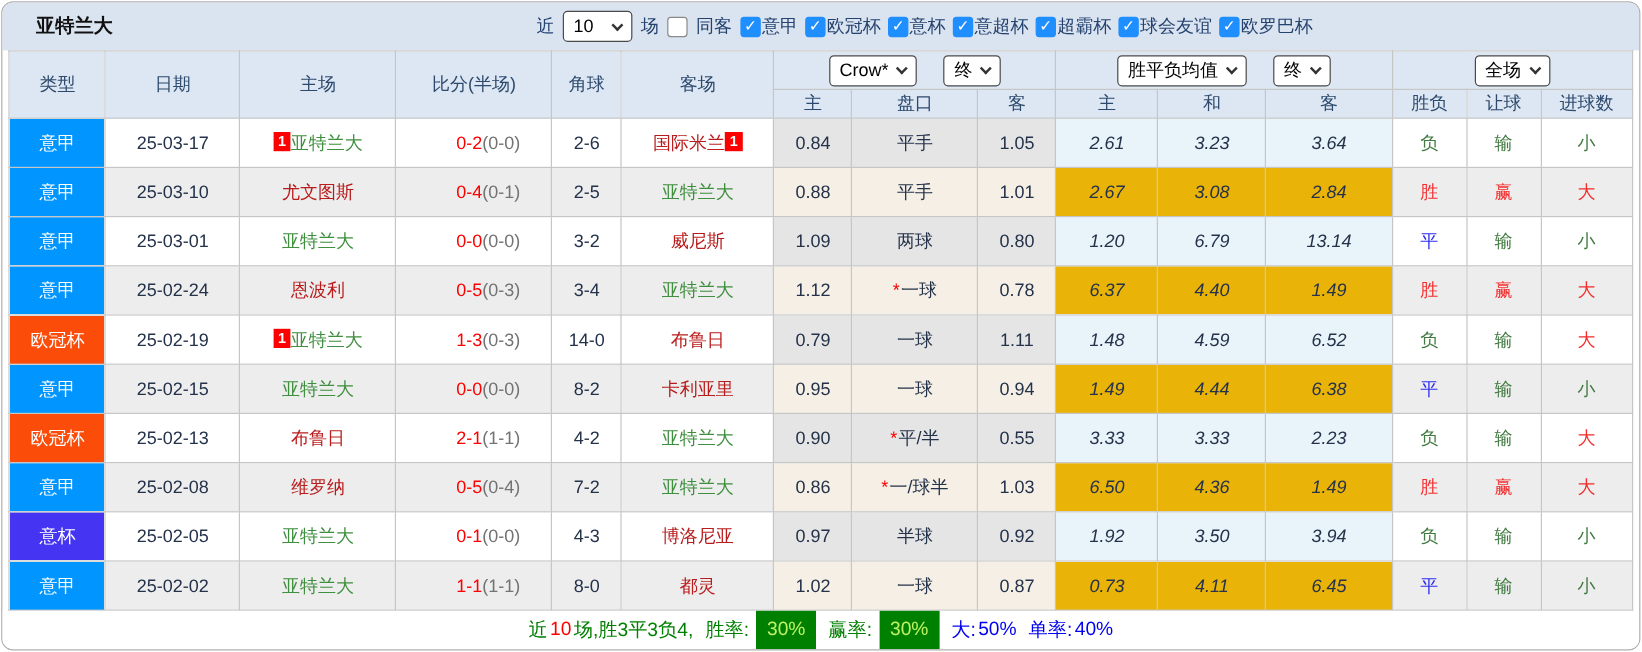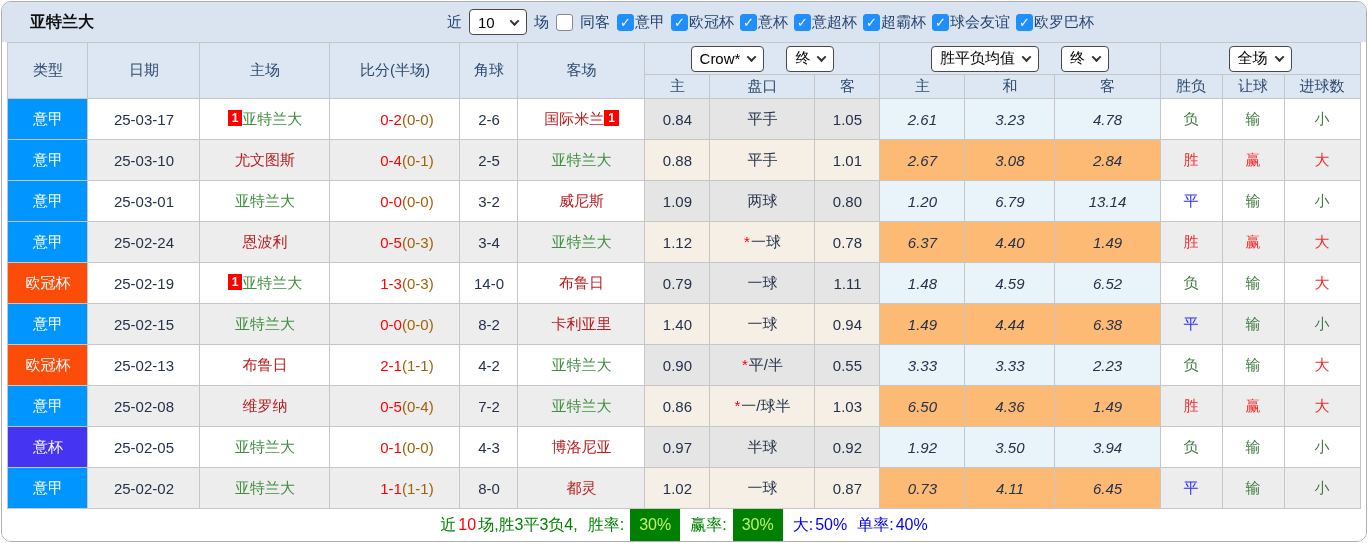--- a/index.html
+++ b/index.html
@@ -46,35 +46,35 @@
   thead tr.h1 th { height: 32px; }
   thead tr.h2 th { height: 24px; }
   .sel-wrap { display: flex; align-items: center; justify-content: center; gap: 22px; }
 
   tbody tr { height: 41px; color: #24324a; }
   tbody td { background: #fff; }
   tbody tr.even td { background: #ededed; }
   td.crown { background: #e5e5e5; }
   tr.even td.crown { background: #f5efe6; }
   td.avgc { background: #e9f3fa; font-style: italic; }
-  tr.even td.avgc { background: #fdba74; }
+  tr.even td.avgc { background: #eab308; }
 
   td.league { color: #fff; }
   td.league.seriea { background: #0095ff !important; }
   td.league.ucl    { background: #fb4c09 !important; }
   td.league.coppa  { background: #4534f2 !important; }
 
   .team-name { color: #b91c1c; cursor: pointer; }
   .team-name.focus { color: #3f8f3f; }
   .rank-badge {
     display: inline-block; background: #f00; color: #fff; font-weight: bold;
     font-size: 12px; line-height: 16px; padding: 0 4px; vertical-align: 2px;
   }
   .ft { color: #f00; margin-left: 24px; }
-  .ht { color: #a16207; }
+  .ht { color: #737373; }
   .star { color: #f00; margin-right: 1px; }
 
   .c-red { color: #f42c2c; }
   .c-blue { color: #2b2bf0; }
   .c-green { color: #417a41; }
 
   
   .footer {
     flex: 1 1 auto; display: flex; align-items: center; justify-content: center;
     background: #fff; font-size: 16px; gap: 2px;
@@ -221,21 +221,21 @@
     <td>
       <span class="team-name">国际米兰</span><span class="rank-badge">1</span>
     </td>
     <td class="crown">0.84</td>
     <td class="crown">
       <span>平手</span>
     </td>
     <td class="crown">1.05</td>
     <td class="avgc">2.61</td>
     <td class="avgc">3.23</td>
-    <td class="avgc">4.78</td>
+    <td class="avgc">3.64</td>
     <td class="c-green">负</td>
     <td class="c-green">输</td>
     <td class="c-green">小</td>
   </tr>
         <tr class="even">
     <td class="league seriea">意甲</td>
     <td>25-03-10</td>
     <td>
       <span class="team-name">尤文图斯</span>
     </td>
@@ -339,21 +339,21 @@
     <td>
       <span class="team-name focus">亚特兰大</span>
     </td>
     <td>
       <span class="ft">0-0</span><span class="ht">(0-0)</span>
     </td>
     <td>8-2</td>
     <td>
       <span class="team-name">卡利亚里</span>
     </td>
-    <td class="crown">1.40</td>
+    <td class="crown">0.95</td>
     <td class="crown">
       <span>一球</span>
     </td>
     <td class="crown">0.94</td>
     <td class="avgc">1.49</td>
     <td class="avgc">4.44</td>
     <td class="avgc">6.38</td>
     <td class="c-blue">平</td>
     <td class="c-green">输</td>
     <td class="c-green">小</td>

